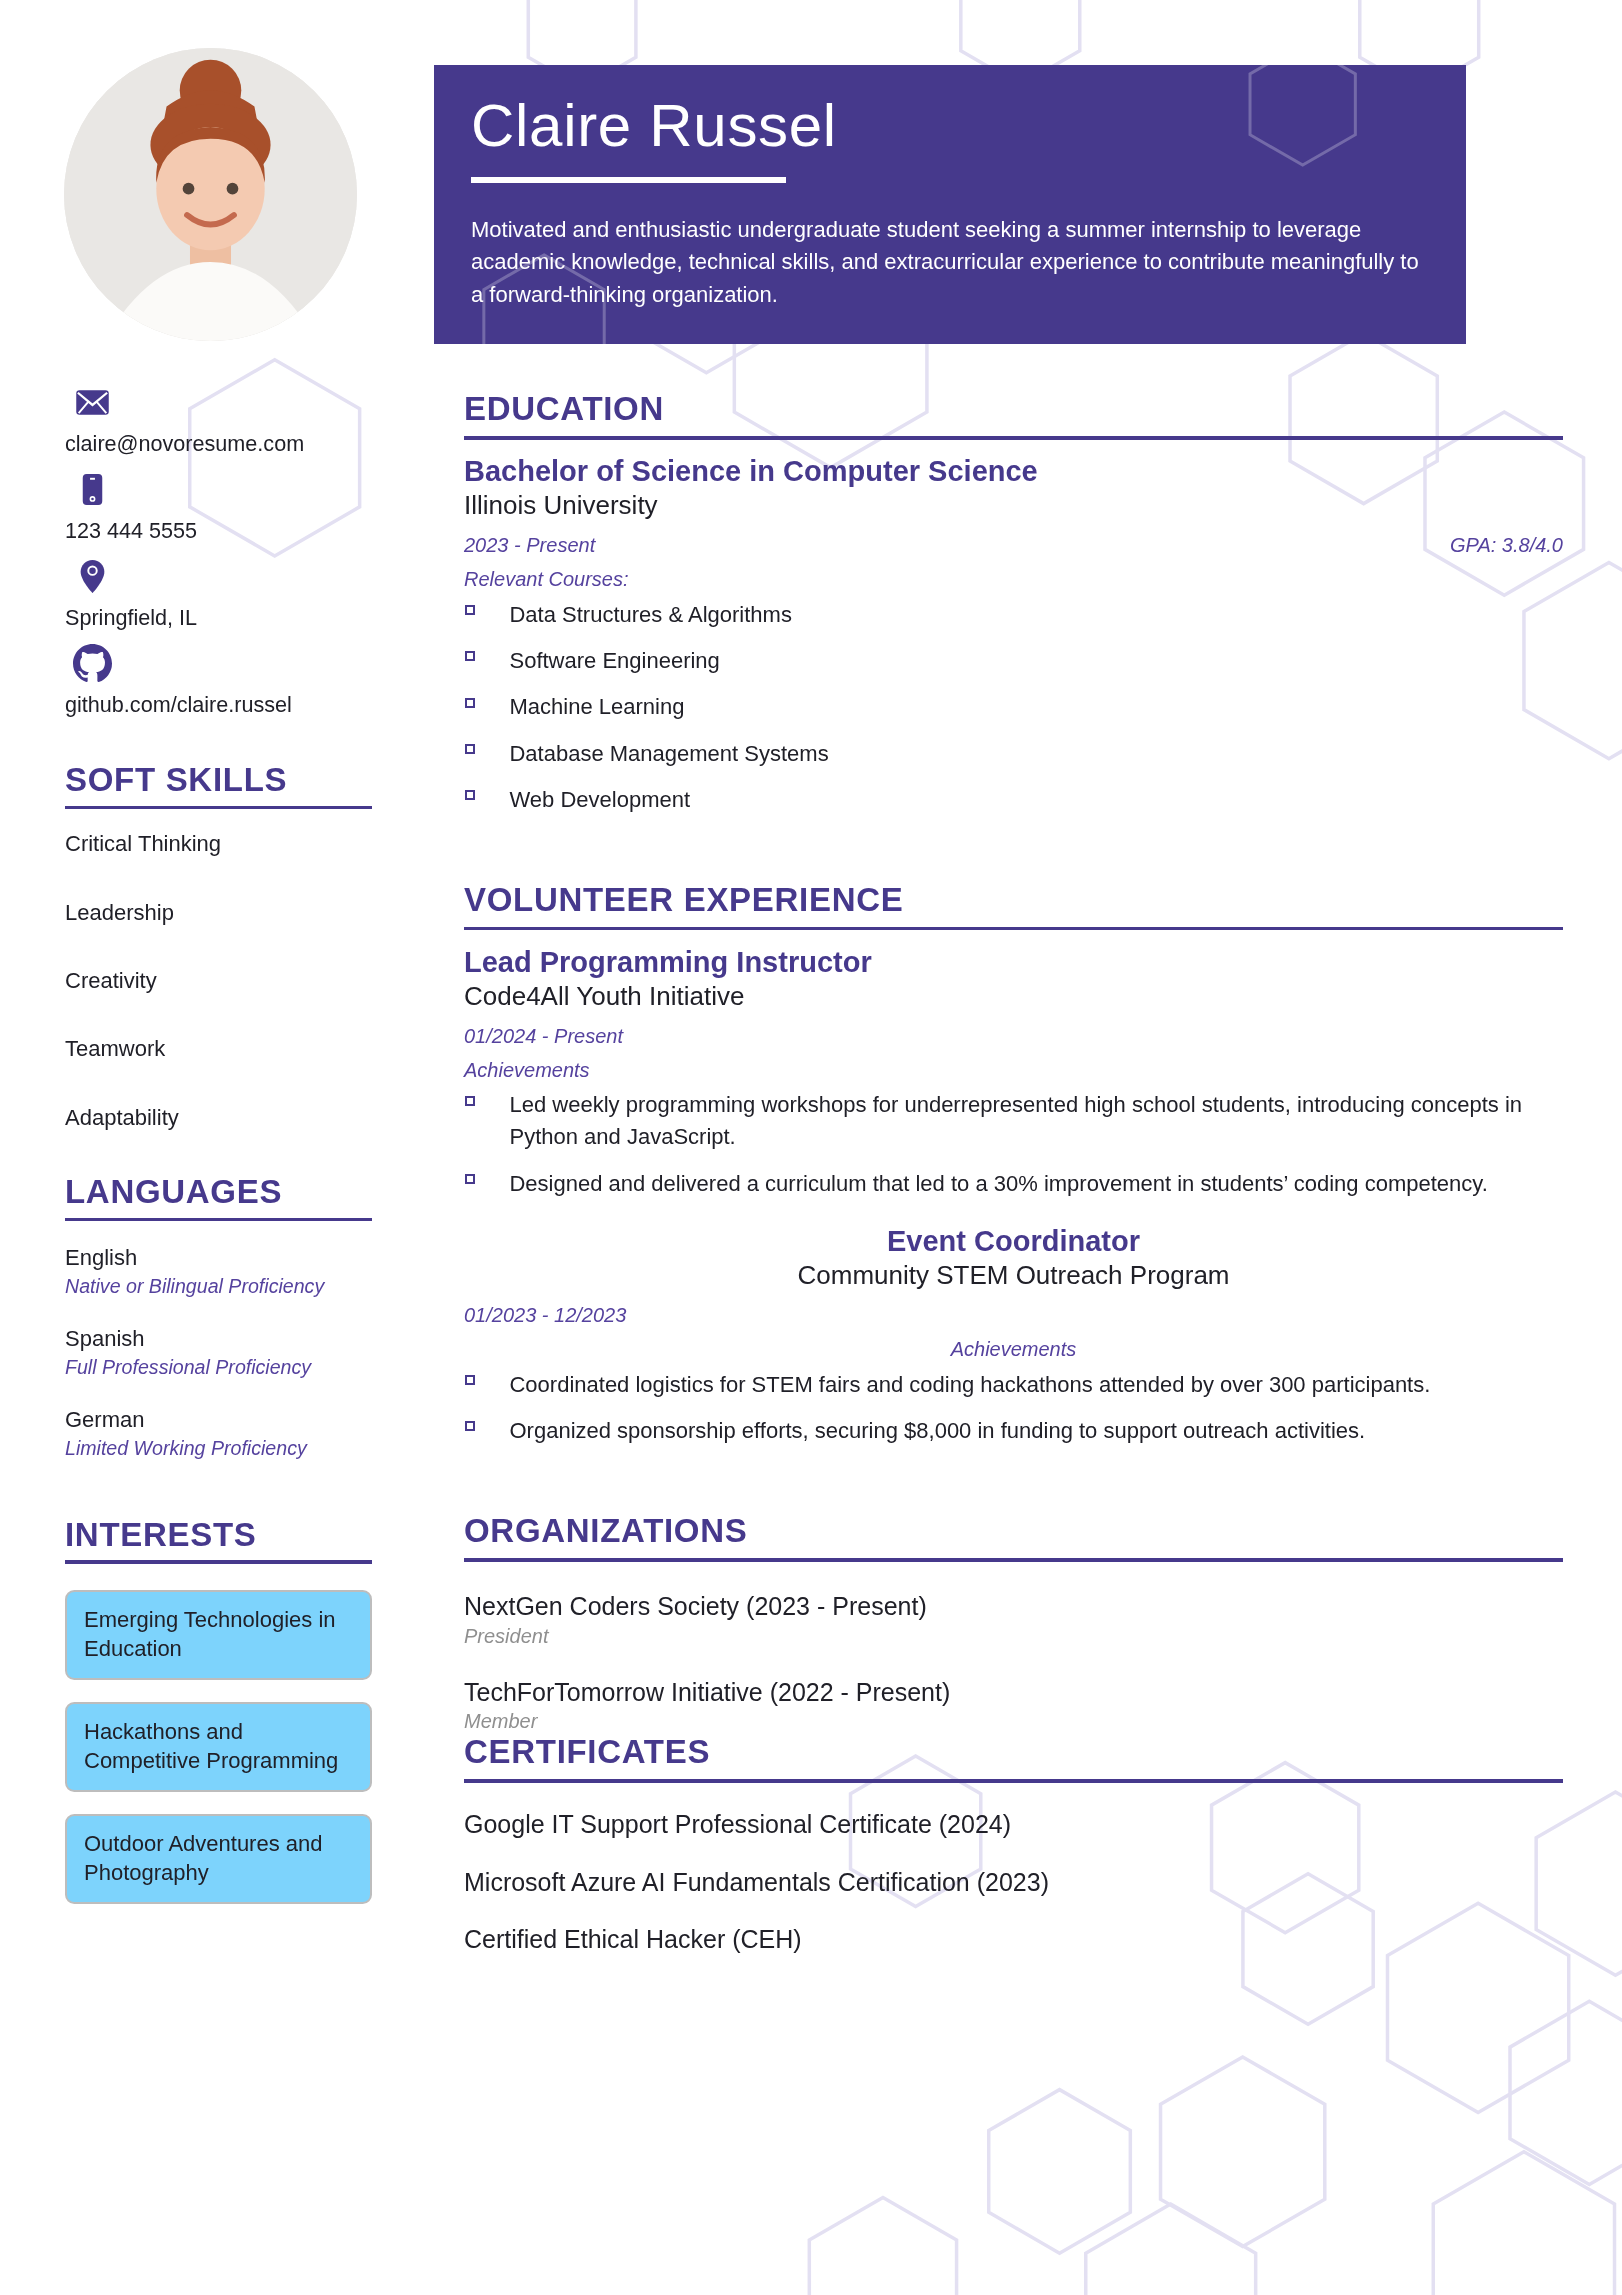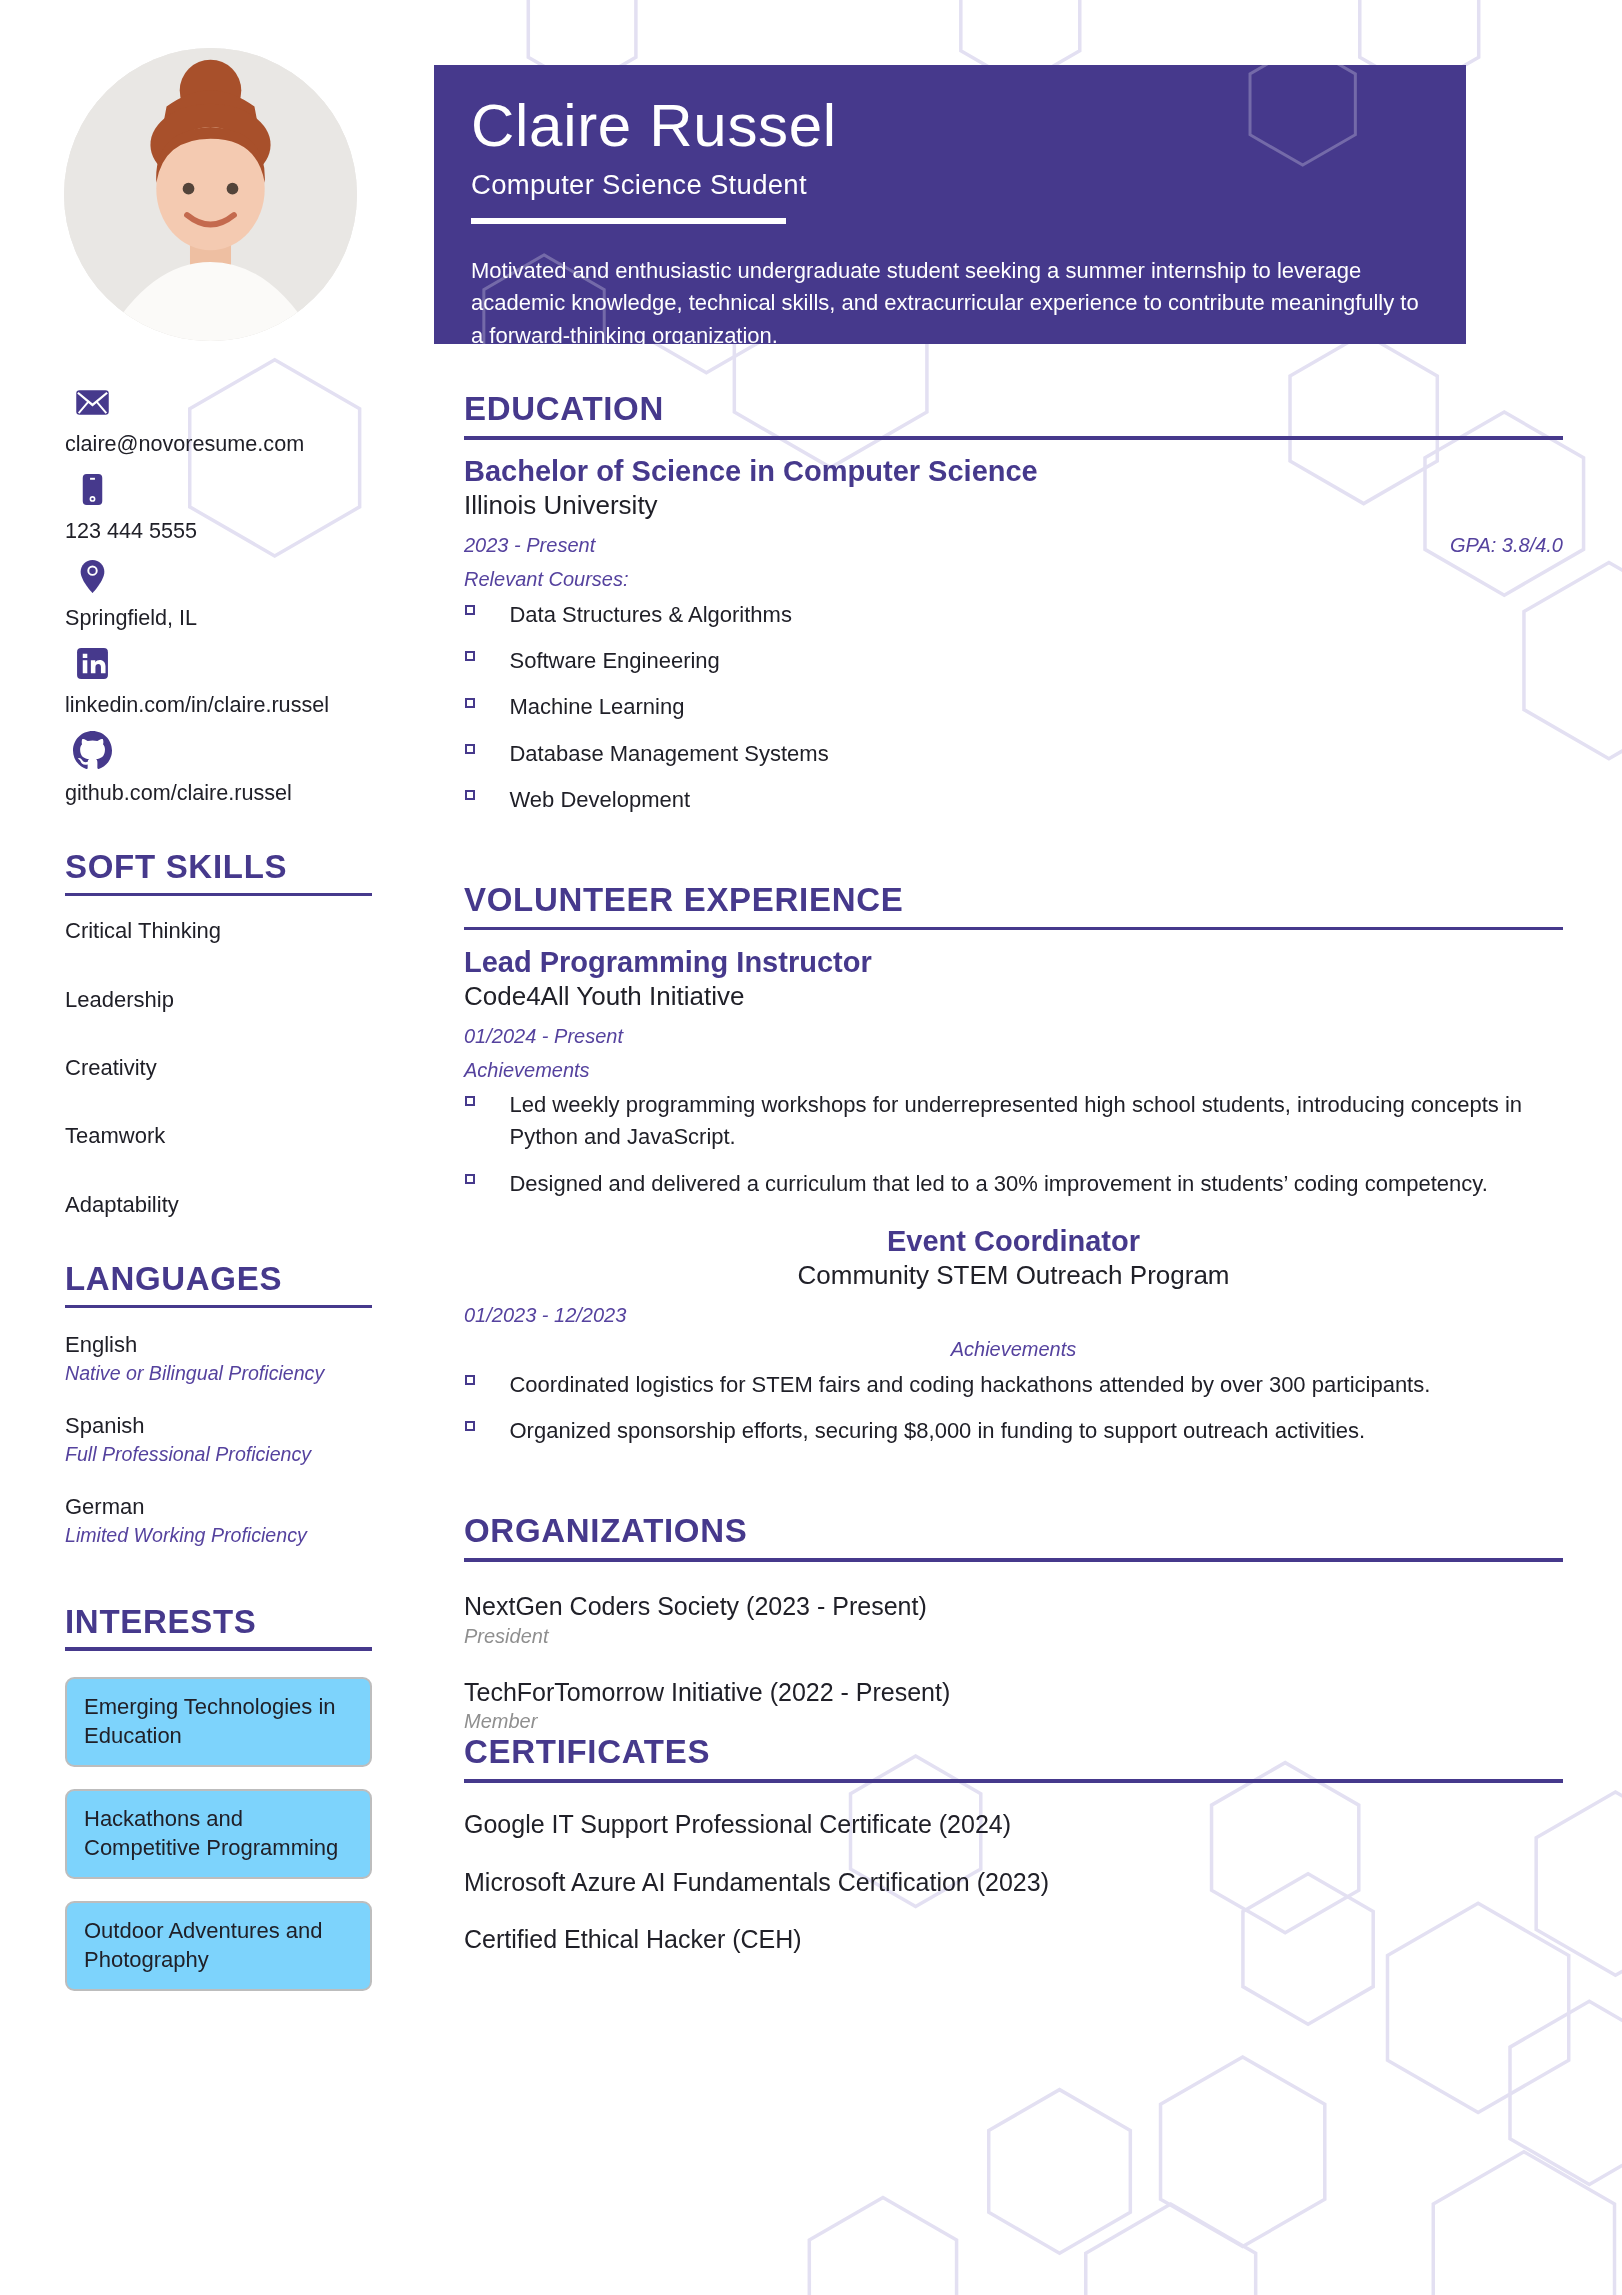--- a/index.html
+++ b/index.html
@@ -128,21 +128,20 @@
   <div class="banner">
     <svg class="banner-hex" viewBox="0 0 1782 426" xmlns="http://www.w3.org/2000/svg">
       <defs>
         <polygon id="hexw" points="0,-100 86.6,-50 86.6,50 0,100 -86.6,50 -86.6,-50" fill="none" stroke="rgba(255,255,255,0.25)" stroke-width="3" vector-effect="non-scaling-stroke"></polygon>
       </defs>
       <use href="#hexw" transform="translate(190 420) scale(1.2)"></use>
       <use href="#hexw" transform="translate(1500 40) scale(1.05)"></use>
     </svg>
     <div class="banner-inner">
       <div class="person-name">Claire Russel</div>
-      <div class="person-title">Computer Science Student</div>
       <div class="title-rule"></div>
       <div class="summary">Motivated and enthusiastic undergraduate student seeking a summer internship to leverage academic knowledge, technical skills, and extracurricular experience to contribute meaningfully to a forward-thinking organization.</div>
     </div>
   </div>
 
   <div class="sidebar">
 
     <div class="contact-item">
       <span class="contact-icon">
         <svg viewBox="0 0 24 24" xmlns="http://www.w3.org/2000/svg">
@@ -168,31 +167,20 @@
     <div class="contact-item">
       <span class="contact-icon">
         <svg viewBox="0 0 24 24" xmlns="http://www.w3.org/2000/svg">
           <path d="M12 1.8 C7.9 1.8 4.7 5 4.7 9.1 C4.7 14.6 12 22.2 12 22.2 S19.3 14.6 19.3 9.1 C19.3 5 16.1 1.8 12 1.8 Z" fill="#46398c"></path>
           <circle cx="12" cy="8.4" r="2.6" fill="none" stroke="#ffffff" stroke-width="1.2"></circle>
         </svg>
       </span>
       <div class="contact-value">Springfield, IL</div>
     </div>
 
-    <div class="contact-item">
-      <span class="contact-icon">
-        <svg viewBox="0 0 24 24" xmlns="http://www.w3.org/2000/svg">
-          <rect x="2.5" y="2.5" width="19" height="19" rx="2.5" fill="#46398c"></rect>
-          <rect x="6" y="10" width="2.8" height="8" fill="#ffffff"></rect>
-          <rect x="6" y="6" width="2.8" height="2.6" fill="#ffffff"></rect>
-          <path d="M11 10 h2.7 v1.2 c0.6-0.9 1.6-1.4 2.8-1.4 c2 0 3.5 1.4 3.5 3.9 V18 h-2.8 v-3.8 c0-1.2-0.6-1.9-1.6-1.9 c-1 0-1.8 0.7-1.8 2 V18 H11 Z" fill="#ffffff"></path>
-        </svg>
-      </span>
-      <div class="contact-value">linkedin.com/in/claire.russel</div>
-    </div>
 
     <div class="contact-item">
       <span class="contact-icon">
         <svg viewBox="0 0 24 24" xmlns="http://www.w3.org/2000/svg">
           <path fill="#46398c" d="M12 0C5.37 0 0 5.37 0 12c0 5.31 3.435 9.795 8.205 11.385.6.105.825-.255.825-.57 0-.285-.015-1.23-.015-2.235-3.015.555-3.795-.735-4.035-1.41-.135-.345-.72-1.41-1.23-1.695-.42-.225-1.02-.78-.015-.795.945-.015 1.62.87 1.845 1.23 1.08 1.815 2.805 1.305 3.495.99.105-.78.42-1.305.765-1.605-2.67-.3-5.46-1.335-5.46-5.925 0-1.305.465-2.385 1.23-3.225-.12-.3-.54-1.53.12-3.18 0 0 1.005-.315 3.3 1.23.96-.27 1.98-.405 3-.405s2.04.135 3 .405c2.295-1.56 3.3-1.23 3.3-1.23.66 1.65.24 2.88.12 3.18.765.84 1.23 1.905 1.23 3.225 0 4.605-2.805 5.625-5.475 5.925.435.375.81 1.095.81 2.22 0 1.605-.015 2.895-.015 3.3 0 .315.225.69.825.57A12.02 12.02 0 0 0 24 12c0-6.63-5.37-12-12-12z"></path>
         </svg>
       </span>
       <div class="contact-value">github.com/claire.russel</div>
     </div>
 

